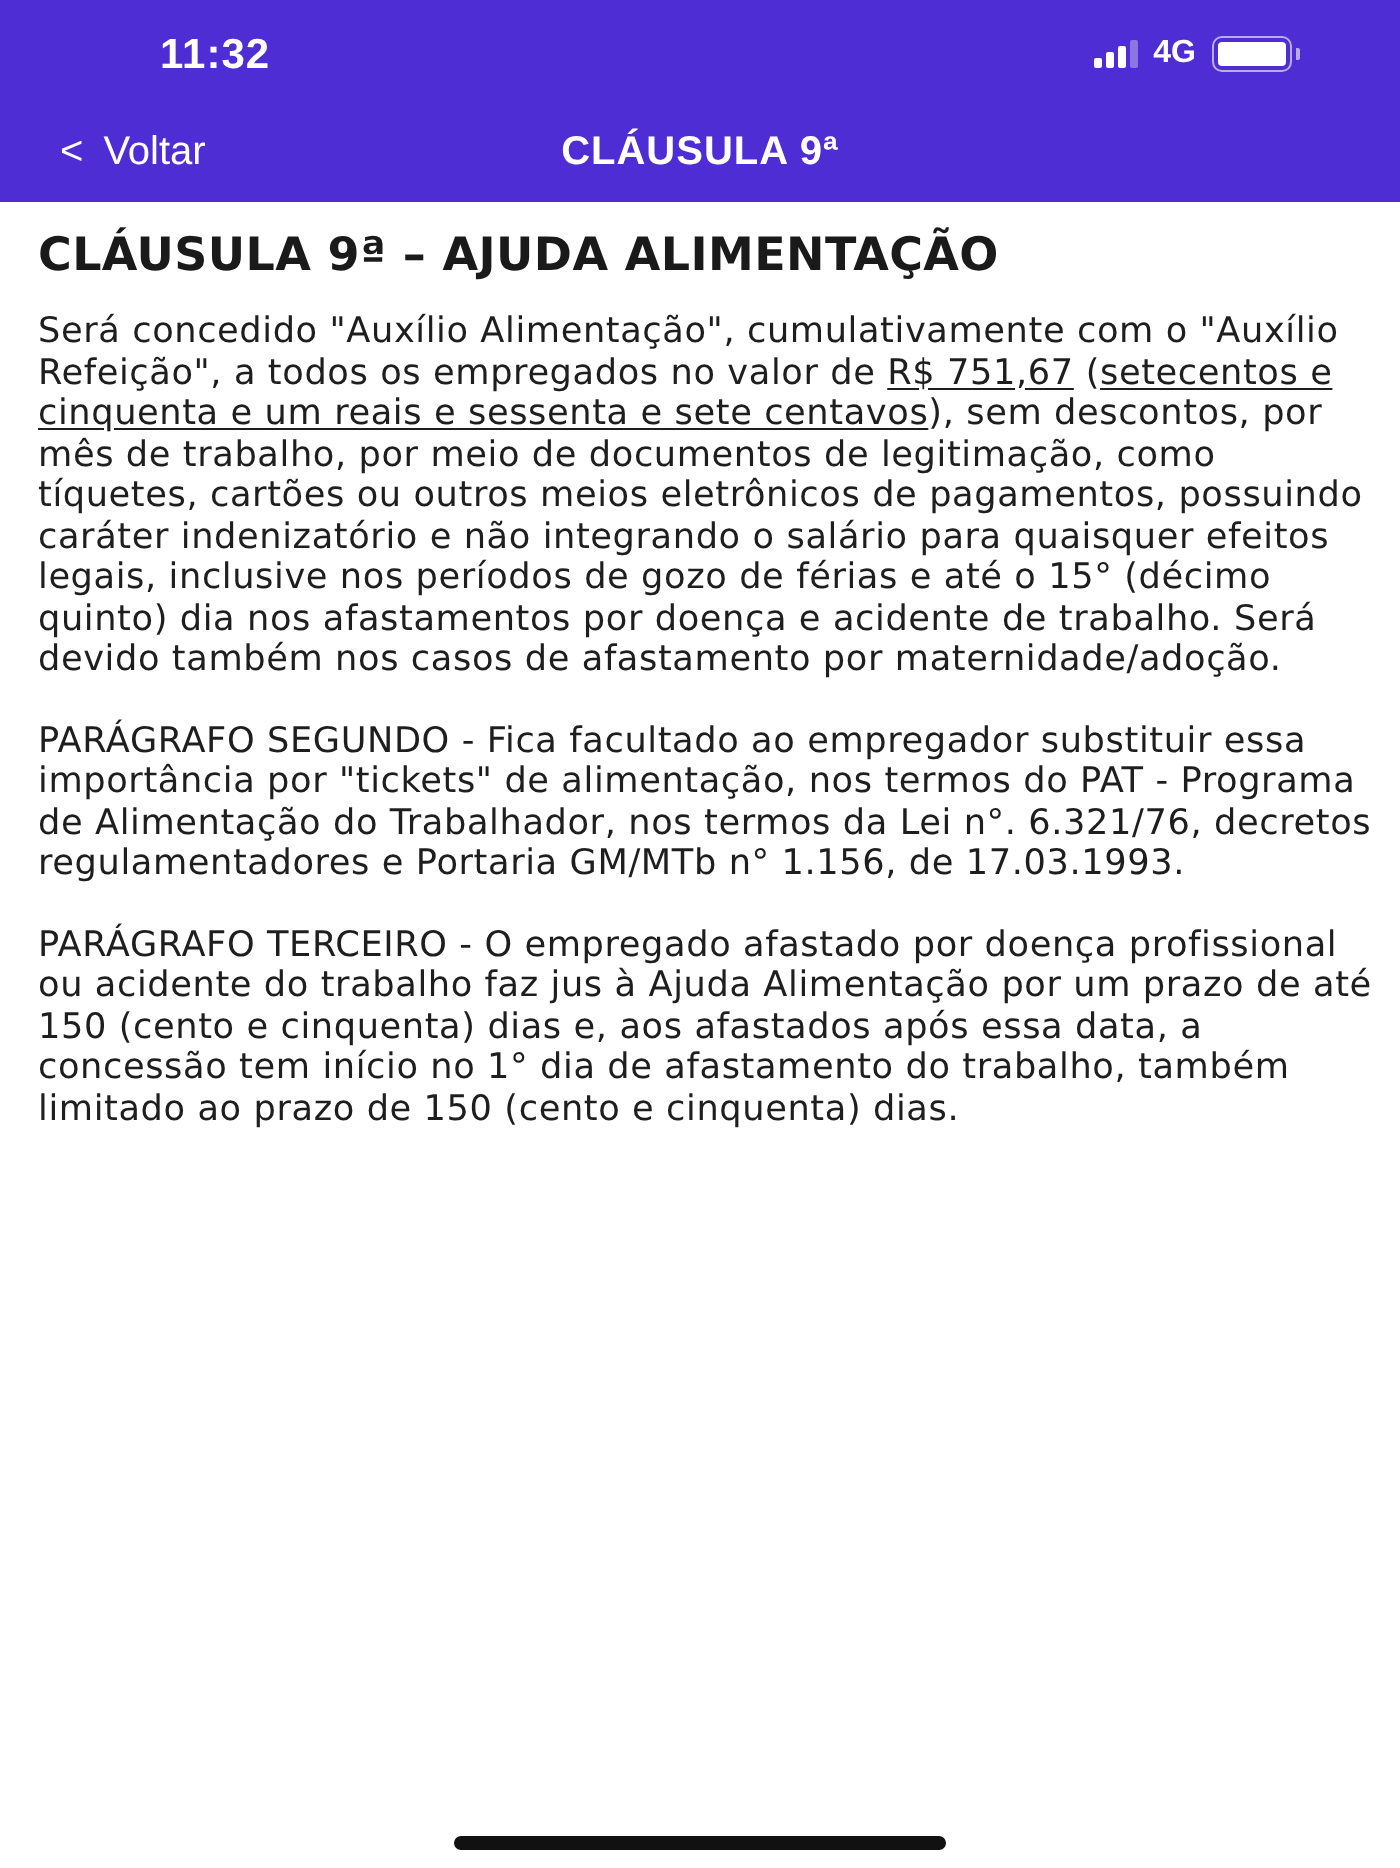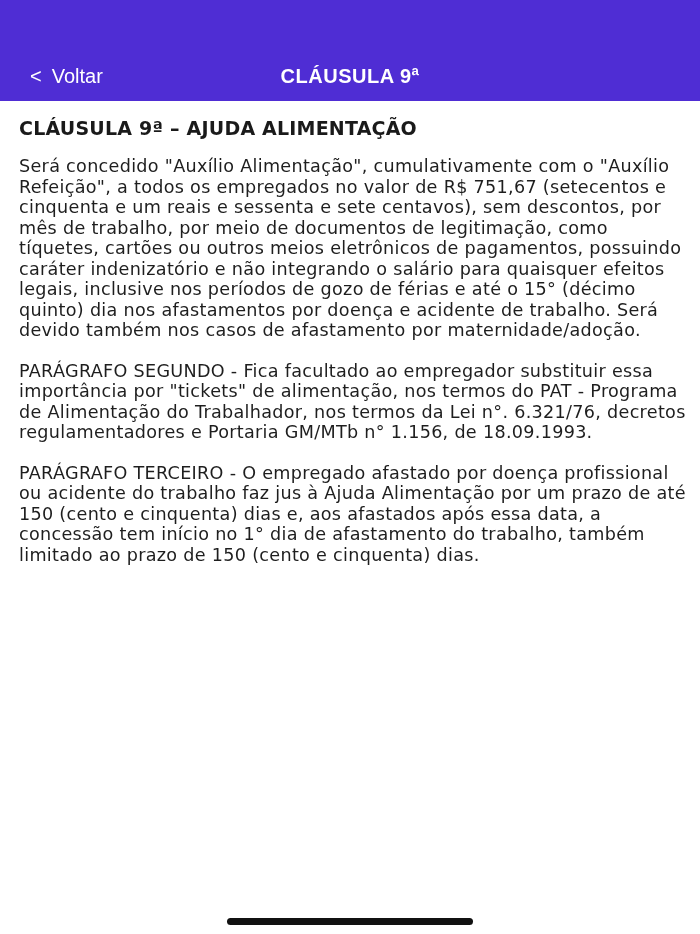--- a/index.html
+++ b/index.html
@@ -16,42 +16,58 @@
   .net { font-size: 16px; font-weight: bold; }
   .battery { position: relative; width: 40px; height: 18px; border: 1.5px solid rgba(255,255,255,0.6); border-radius: 5px; padding: 2px; }
   .battery .fill { width: 100%; height: 100%; background: #fff; border-radius: 2px; }
   .battery .nub { position: absolute; right: -5px; top: 5px; width: 2px; height: 6px; background: rgba(255,255,255,0.6); border-radius: 0 1px 1px 0; }
 
   .nav-bar { position: absolute; left: 0; top: 56px; width: 700px; height: 45px; }
   .back { position: absolute; left: 30px; top: 9px; font-size: 20px; display: flex; align-items: center; gap: 10px; cursor: pointer; }
   .nav-title { position: absolute; left: 0; right: 0; top: 9px; text-align: center; font-size: 20px; font-weight: bold; letter-spacing: 0.5px; }
 
   .content { position: absolute; left: 19px; top: 112px; width: 670px; }
-  .doc-title { font-family: "DejaVu Sans", sans-serif; font-weight: bold; font-size: 19px; line-height: 32px; margin-bottom: 12px; letter-spacing: 0.2px; }
+  .doc-title { font-family: "DejaVu Sans", sans-serif; font-weight: bold; font-size: 23px; line-height: 32px; margin-bottom: 12px; letter-spacing: 0.2px; }
   .para { font-family: "DejaVu Sans", sans-serif; font-size: 17.6px; line-height: 20.5px; color: #1e1e1e; margin-bottom: 20px; letter-spacing: 0.3px; }
-  .u { text-underline-offset: 2px; }
+  .u { text-decoration: underline; text-underline-offset: 2px; }
 
   .home-indicator { position: absolute; left: 227px; top: 918px; width: 246px; height: 7px; background: #111; border-radius: 4px; }
 </style>
 </head>
 <body>
 
 <div class="header">
+  <div class="status-bar">
+    <span class="time">11:32</span>
+    <div class="status-right">
+      <div class="signal">
+        <span style="height:5px"></span>
+        <span style="height:8px"></span>
+        <span style="height:11px"></span>
+        <span class="off" style="height:14px"></span>
+      </div>
+      <span class="net">4G</span>
+      <div class="battery">
+        <div class="fill"></div>
+        <div class="nub"></div>
+      </div>
+    </div>
+  </div>
 
   <div class="nav-bar">
     <div class="back">
       <span>&lt;</span>
       <span>Voltar</span>
     </div>
     <div class="nav-title">CLÁUSULA 9ª</div>
   </div>
 </div>
 
 <div class="content">
   <div class="doc-title">CLÁUSULA 9ª – AJUDA ALIMENTAÇÃO</div>
 
   <p class="para"><span>Será concedido "Auxílio Alimentação", cumulativamente com o "Auxílio Refeição", a todos os empregados no valor de </span><span class="u">R$ 751,67</span><span> </span><span>(</span><span class="u">setecentos e cinquenta e um reais e sessenta e sete centavos</span><span>), sem descontos, por mês de trabalho, por meio de documentos de legitimação, como tíquetes, cartões ou outros meios eletrônicos de pagamentos, possuindo caráter indenizatório e não integrando o salário para quaisquer efeitos legais, inclusive nos períodos de gozo de férias e até o 15° (décimo quinto) dia nos afastamentos por doença e acidente de trabalho. Será devido também nos casos de afastamento por maternidade/adoção.</span></p>
 
-  <p class="para">PARÁGRAFO SEGUNDO - Fica facultado ao empregador substituir essa importância por "tickets" de alimentação, nos termos do PAT - Programa de Alimentação do Trabalhador, nos termos da Lei n°. 6.321/76, decretos regulamentadores e Portaria GM/MTb n° 1.156, de 18.09.1993.</p>
+  <p class="para">PARÁGRAFO SEGUNDO - Fica facultado ao empregador substituir essa importância por "tickets" de alimentação, nos termos do PAT - Programa de Alimentação do Trabalhador, nos termos da Lei n°. 6.321/76, decretos regulamentadores e Portaria GM/MTb n° 1.156, de 17.03.1993.</p>
   <p class="para">PARÁGRAFO TERCEIRO - O empregado afastado por doença profissional ou acidente do trabalho faz jus à Ajuda Alimentação por um prazo de até 150 (cento e cinquenta) dias e, aos afastados após essa data, a concessão tem início no 1° dia de afastamento do trabalho, também limitado ao prazo de 150 (cento e cinquenta) dias.</p>
 </div>
 
 <div class="home-indicator"></div>
 
 </body></html>

